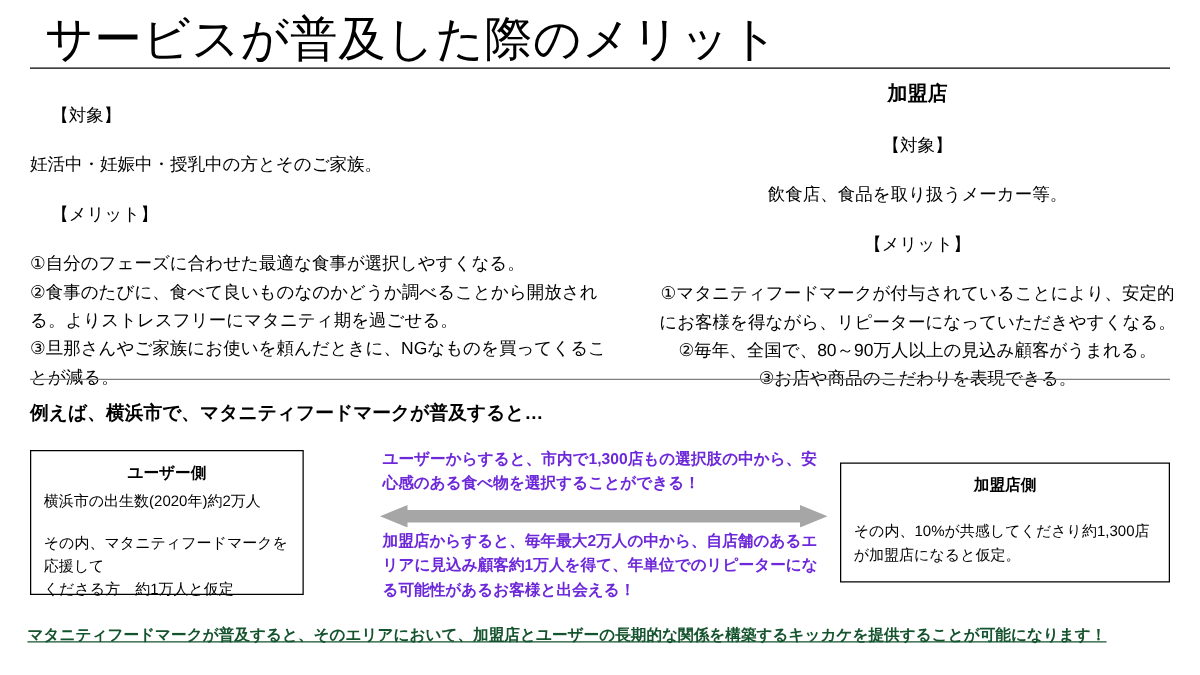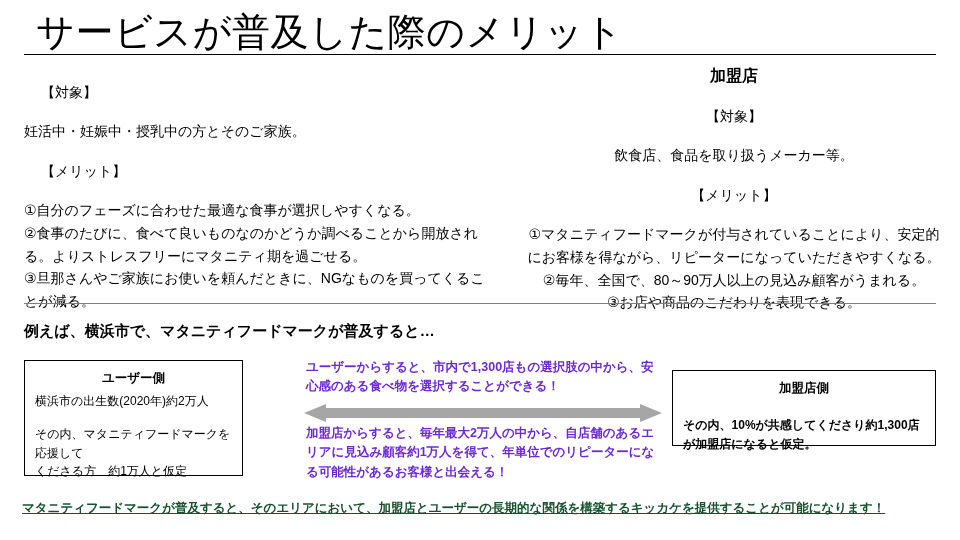--- a/index.html
+++ b/index.html
@@ -100,21 +100,21 @@
   .box-user {
     left: 24px;
     top: 360px;
     width: 219px;
     height: 116px;
   }
   .box-shop {
     left: 672px;
     top: 370px;
     width: 264px;
-    height: 76px;
+    height: 96px;
   }
   .box-title {
     font-weight: bold;
     text-align: center;
     font-size: 12.5px;
     margin: 0 0 4px 0;
   }
   .box-line {
     margin: 0;
   }
@@ -198,21 +198,21 @@
     <div class="box-title">ユーザー側</div>
     <div class="box-line">横浜市の出生数(2020年)約2万人</div>
     <div class="box-gap"></div>
     <div class="box-line" style="white-space: pre-line;">その内、マタニティフードマークを応援して
 くださる方　約1万人と仮定</div>
   </div>
 
   <div class="box box-shop">
     <div class="box-title">加盟店側</div>
     <div class="box-gap"></div>
-    <div class="box-line" style="white-space: pre-line; font-weight: bold;">その内、10%が共感してくださり約1,300店
+    <div class="box-line" style="white-space: pre-line;">その内、10%が共感してくださり約1,300店
 が加盟店になると仮定。</div>
   </div>
 
   <div class="red-text red-top">ユーザーからすると、市内で1,300店もの選択肢の中から、安心感のある食べ物を選択することができる！</div>
   <div class="red-text red-bottom">加盟店からすると、毎年最大2万人の中から、自店舗のあるエリアに見込み顧客約1万人を得て、年単位でのリピーターになる可能性があるお客様と出会える！</div>
 
   <div class="arrow-wrap">
     <svg width="358" height="18" viewBox="0 0 358 18" xmlns="http://www.w3.org/2000/svg">
       <polygon points="0,9 22,0 22,4 336,4 336,0 358,9 336,18 336,14 22,14 22,18" fill="#a6a6a6"></polygon>
     </svg>

